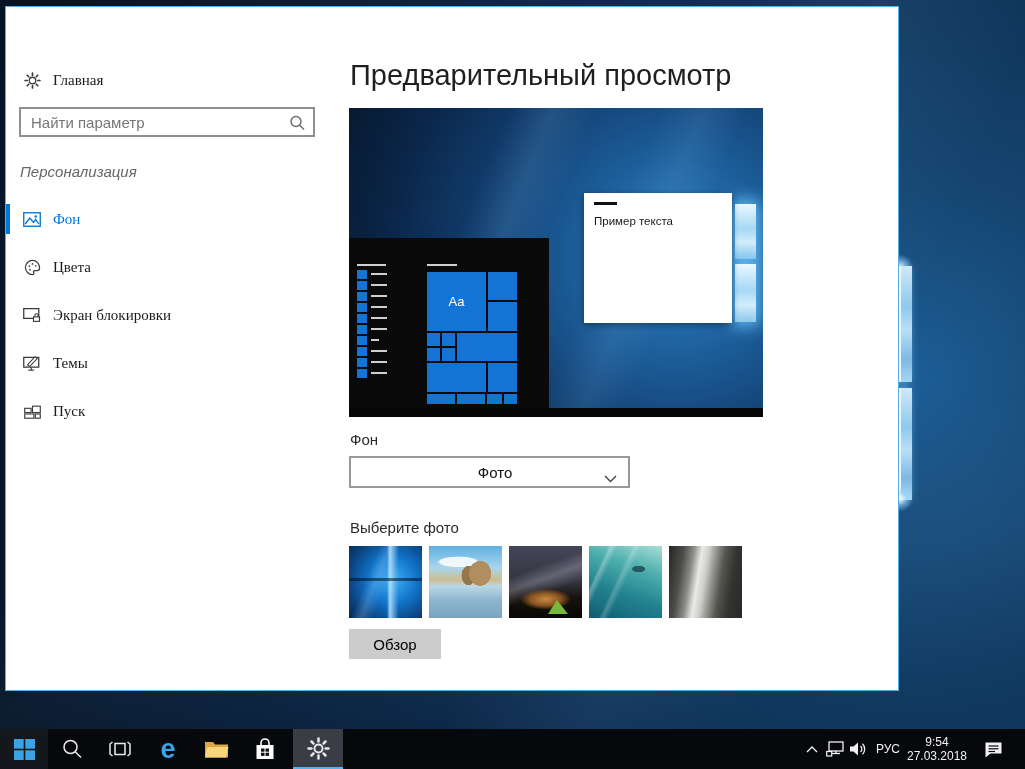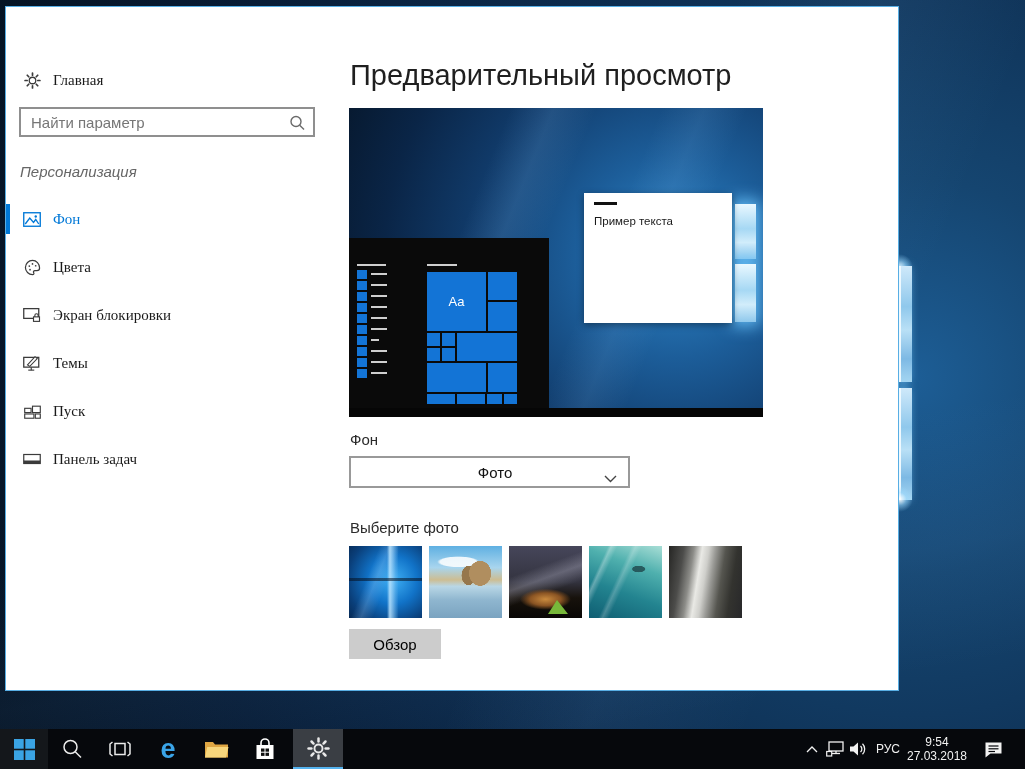--- a/index.html
+++ b/index.html
@@ -228,29 +228,20 @@
         <svg width="17" height="15" viewBox="0 0 24 21">
             <rect x="1" y="6" width="9" height="6" fill="none" stroke="#3b3b3b" stroke-width="1.6"></rect>
             <rect x="12" y="3" width="11" height="9" fill="none" stroke="#3b3b3b" stroke-width="1.6"></rect>
             <rect x="1" y="14" width="13" height="6" fill="none" stroke="#3b3b3b" stroke-width="1.6"></rect>
             <rect x="16" y="14" width="7" height="6" fill="none" stroke="#3b3b3b" stroke-width="1.6"></rect>
           </svg>
       </span>
       <span class="side-label">Пуск</span>
     </div>
 
-    <div class="side-row nav-item" style="top:437px">
-      <span class="side-icon">
-        <svg width="18" height="12" viewBox="0 0 24 14">
-            <rect x="1" y="1" width="22" height="12" fill="none" stroke="#3b3b3b" stroke-width="1.6"></rect>
-            <rect x="1" y="9" width="22" height="4" fill="#3b3b3b"></rect>
-          </svg>
-      </span>
-      <span class="side-label">Панель задач</span>
-    </div>
 
     <h1 class="main-heading">Предварительный просмотр</h1>
 
     <div class="preview">
       <div class="pv-beams"></div>
       <div class="pv-logo-pane pv-lp1"></div>
       <div class="pv-logo-pane pv-lp2"></div>
 
       <div class="sm-panel">
         <div class="sm-line" style="left:8px;top:26px;width:29px"></div>

